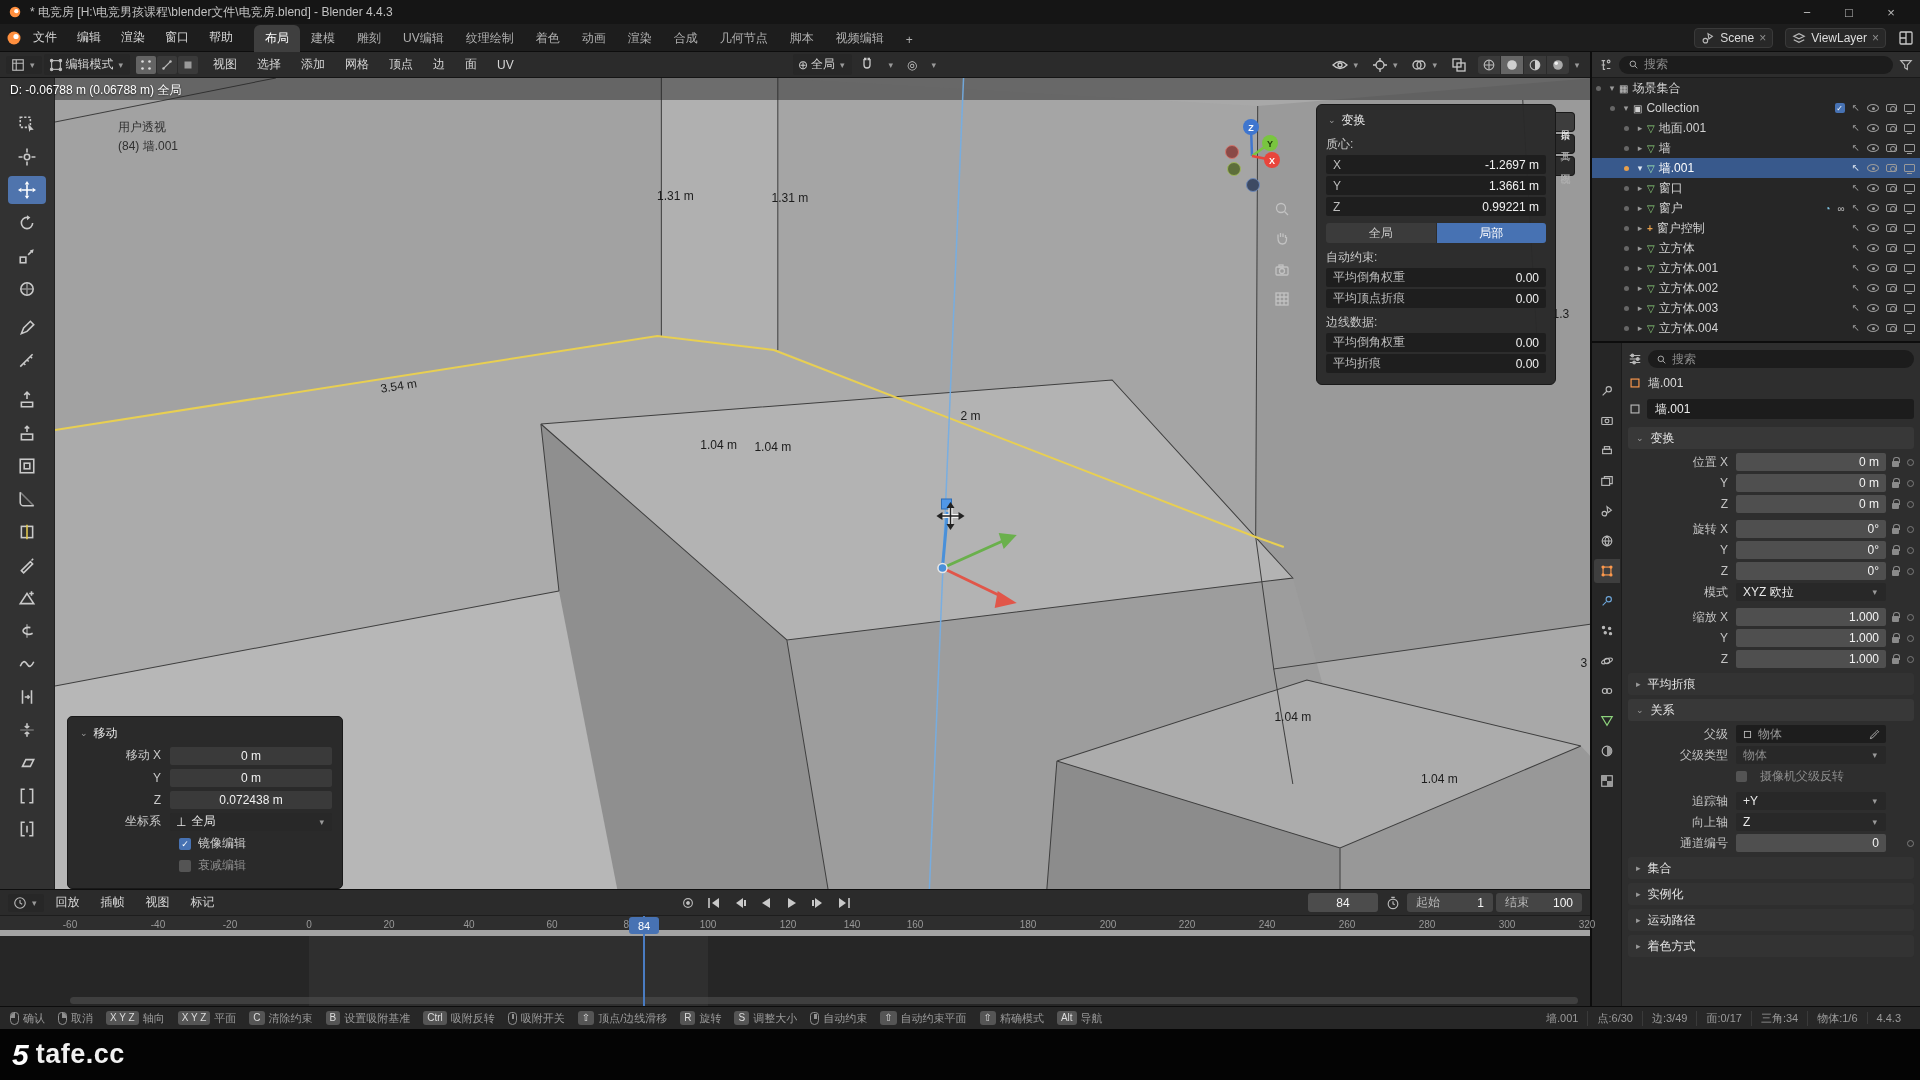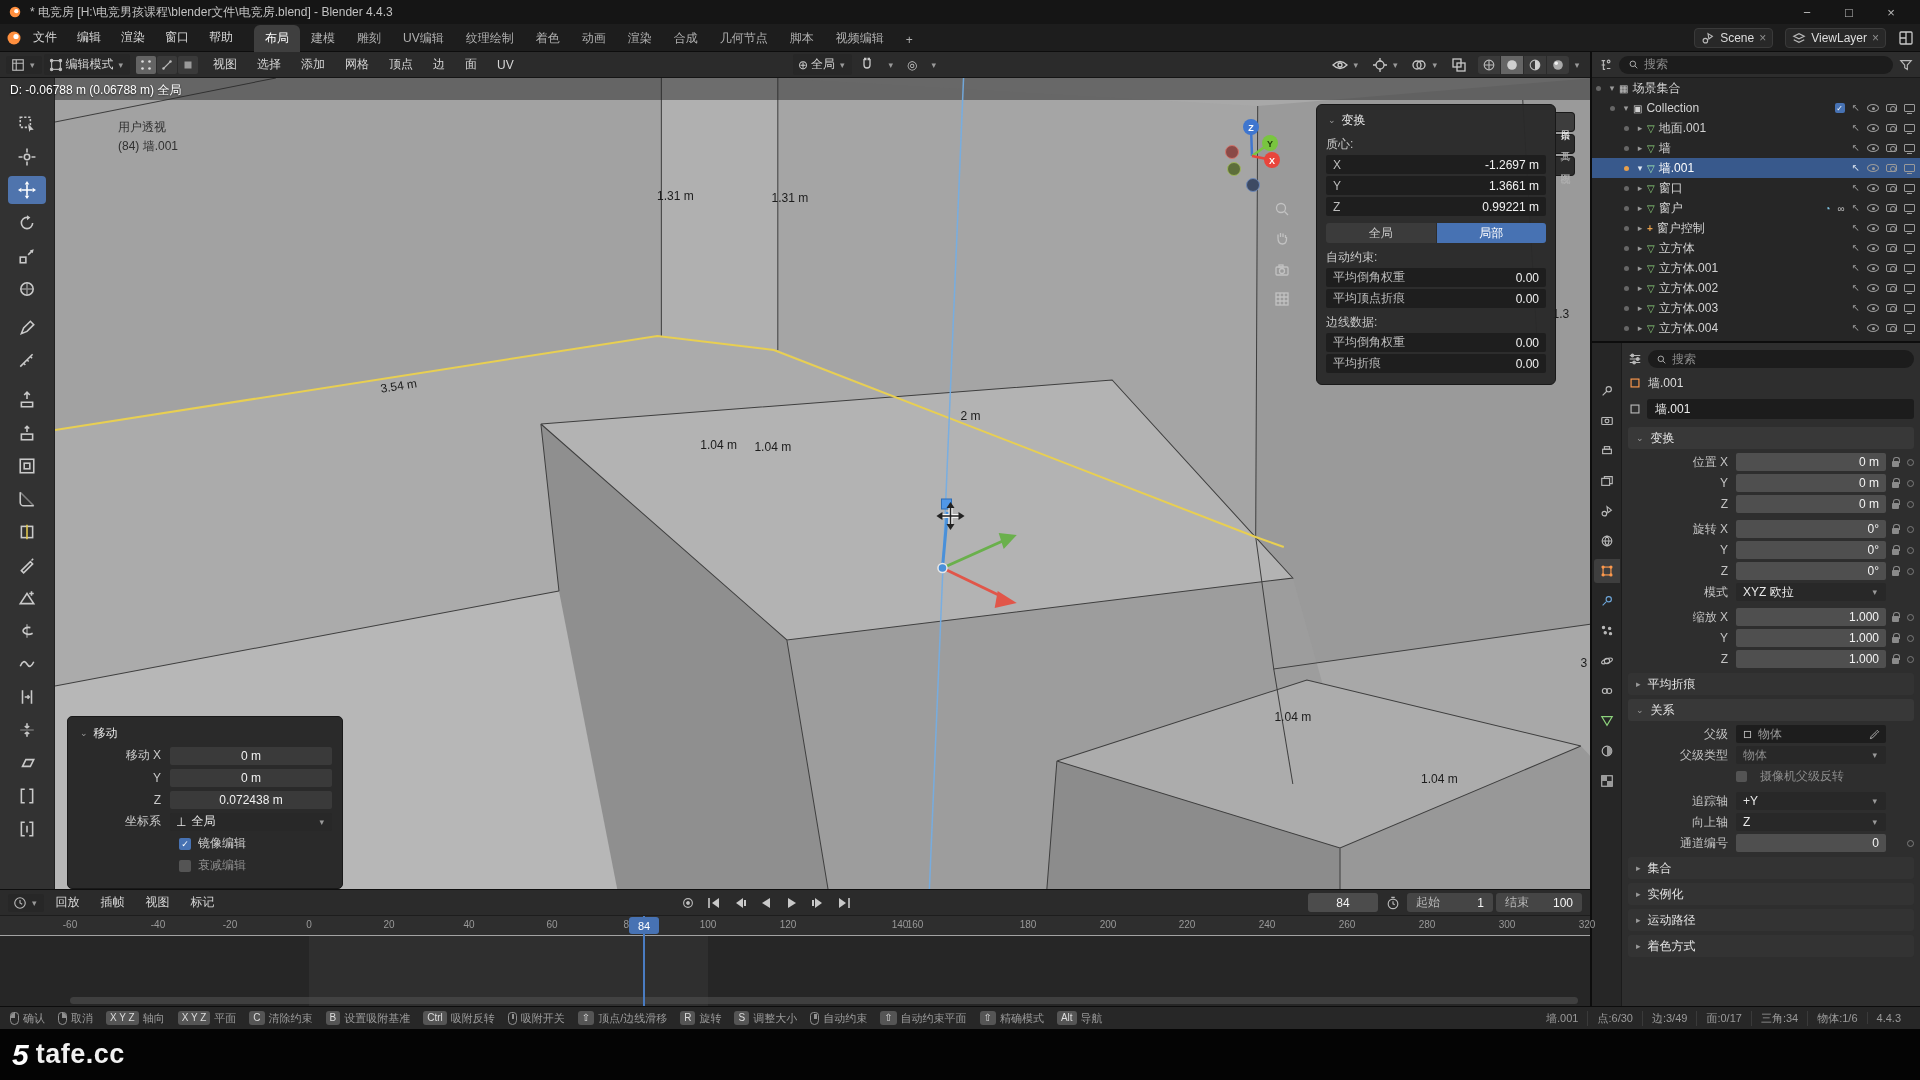--- a/index.html
+++ b/index.html
@@ -75,21 +75,21 @@
 .navgizmo{position:absolute;left:1202px;top:28px;width:100px;height:100px;z-index:4}
 .vpbtn{position:absolute;left:1268px;width:28px;height:26px;display:flex;align-items:center;justify-content:center;z-index:4;opacity:.85}
 
 .timeline{height:117px;display:flex;flex-direction:column;background:#2b2b2b}
 .tl-header{height:27px;background:#2b2b2b;border-top:1px solid #0f0f0f;border-bottom:1px solid #1d1d1d;display:flex;align-items:center;padding:0 8px;gap:3px}
 .tpb{width:23px;height:19px;border-radius:3px;display:flex;align-items:center;justify-content:center}
 .tl-field{background:#4c4c4c;border-radius:3px;height:19px;display:flex;align-items:center;justify-content:center;color:#f4f4f4;padding:0 10px}
 .tl-se{background:#454545;border-radius:3px;height:19px;display:flex;align-items:center;padding:0 9px;gap:8px;color:#b9b9b9}
 .tl-se b{color:#f4f4f4;font-weight:normal;margin-left:auto}
 .tl-body{flex:1;position:relative;background:#262626}
-.tl-ruler{height:20px;background:#2e2e2e;border-bottom:1px solid #a3a3a3;position:relative}
+.tl-ruler{height:20px;background:#2e2e2e;border-bottom:6px solid #a3a3a3;position:relative}
 .tick{position:absolute;top:3px;transform:translateX(-50%);font-size:10px;color:#999}
 .range-band{position:absolute;left:309px;width:399px;top:20px;bottom:0;background:#2f2f2f}
 .playhead{position:absolute;left:643px;top:0;bottom:0;width:2px;background:#4a7cc2;z-index:2}
 .ph-badge{position:absolute;left:629px;top:1px;width:30px;height:17px;background:#4772b3;border-radius:3px;color:#fff;display:flex;align-items:center;justify-content:center;font-size:11px;z-index:3}
 .tl-scroll{position:absolute;left:70px;right:12px;bottom:2px;height:7px;background:#4d4d4d;border-radius:4px;opacity:.65}
 
 .outliner{height:291px;display:flex;flex-direction:column;background:#262626;border-bottom:2px solid #0d0d0d}
 .o-header{height:26px;background:#2d2d2d;display:flex;align-items:center;gap:6px;padding:0 7px;border-bottom:1px solid #1a1a1a}
 .osearch{flex:1;height:18px;background:#1c1c1c;border-radius:9px;display:flex;align-items:center;padding:0 9px;gap:5px;color:#8a8a8a}
 .orow{display:flex;align-items:center;height:20px;padding-right:5px;color:#d3d3d3;white-space:nowrap}
@@ -755,21 +755,21 @@
           <span class="tick" style="left:70px">-60</span>
           <span class="tick" style="left:158px">-40</span>
           <span class="tick" style="left:230px">-20</span>
           <span class="tick" style="left:309px">0</span>
           <span class="tick" style="left:389px">20</span>
           <span class="tick" style="left:469px">40</span>
           <span class="tick" style="left:552px">60</span>
           <span class="tick" style="left:629px">80</span>
           <span class="tick" style="left:708px">100</span>
           <span class="tick" style="left:788px">120</span>
-          <span class="tick" style="left:900px">140</span>
+          <span class="tick" style="left:852px">140</span>
           <span class="tick" style="left:915px">160</span>
           <span class="tick" style="left:1028px">180</span>
           <span class="tick" style="left:1108px">200</span>
           <span class="tick" style="left:1187px">220</span>
           <span class="tick" style="left:1267px">240</span>
           <span class="tick" style="left:1347px">260</span>
           <span class="tick" style="left:1427px">280</span>
           <span class="tick" style="left:1507px">300</span>
           <span class="tick" style="left:1587px">320</span>
         </div>

